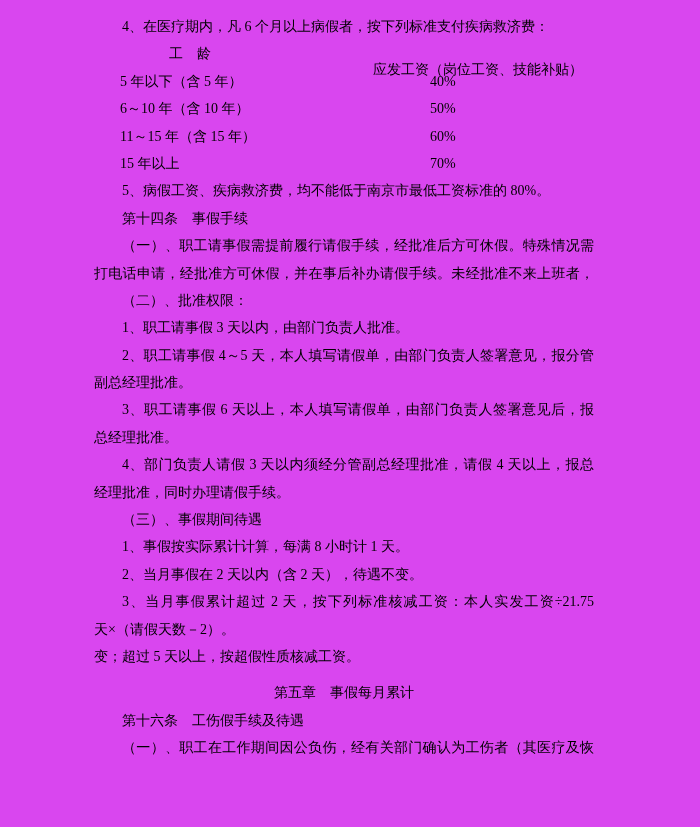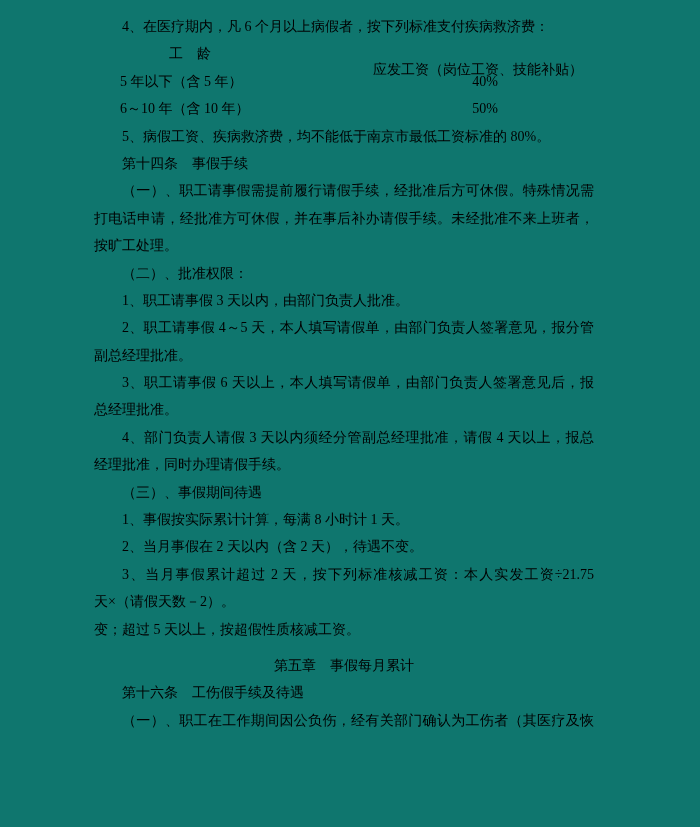--- a/index.html
+++ b/index.html
@@ -34,44 +34,51 @@
     font-weight: bold;
     text-indent: 0;
   }
   .run.bold { font-weight: normal; }
   .run.gap { margin-left: 1em; }
   
   .trow { }
   .tc-years { position: absolute; left: 26px; top: 0; }
   .tc-years.head { left: 75px; }
   .tc-wage-head { position: absolute; left: 279px; top: 16px; }
-  .tc-pct { position: absolute; left: 344px; top: 0; width: 60px; text-align: right; }
+  .tc-pct { position: absolute; left: 336px; top: 0; width: 60px; text-align: left; }
 </style>
 </head>
 <body>
 
-<div id="page" style="background: #0f766e; color: rgb(0, 0, 0);">
+<div id="page" style="background: #d946ef; color: rgb(0, 0, 0);">
     <div class="line indent"><span class="run">4、在医疗期内，凡 6 个月以上病假者，按下列标准支付疾病救济费：</span></div>
     <div class="line trow">
       <span class="tc-years head">工　龄</span>
       <span class="tc-wage-head">应发工资（岗位工资、技能补贴）</span>
     </div>
     <div class="line trow">
       <span class="tc-years">5 年以下（含 5 年）</span>
       <span class="tc-pct">40%</span>
     </div>
     <div class="line trow">
       <span class="tc-years">6～10 年（含 10 年）</span>
       <span class="tc-pct">50%</span>
     </div>
+    <div class="line trow">
+      <span class="tc-years">11～15 年（含 15 年）</span>
+      <span class="tc-pct">60%</span>
+    </div>
+    <div class="line trow">
+      <span class="tc-years">15 年以上</span>
+      <span class="tc-pct">70%</span>
+    </div>
     <div class="line indent"><span class="run">5、病假工资、疾病救济费，均不能低于南京市最低工资标准的 80%。</span></div>
     <div class="line indent"><span class="run bold">第十四条</span><span class="run gap">事假手续</span></div>
     <div class="line indent fill"><span class="run">（一）、职工请事假需提前履行请假手续，经批准后方可休假。特殊情况需</span></div>
     <div class="line fill"><span class="run">打电话申请，经批准方可休假，并在事后补办请假手续。未经批准不来上班者，</span></div>
-    <div class="line"><span class="run">按旷工处理。</span></div>
     <div class="line indent"><span class="run">（二）、批准权限：</span></div>
     <div class="line indent"><span class="run">1、职工请事假 3 天以内，由部门负责人批准。</span></div>
     <div class="line indent fill"><span class="run">2、职工请事假 4～5 天，本人填写请假单，由部门负责人签署意见，报分管</span></div>
     <div class="line"><span class="run">副总经理批准。</span></div>
     <div class="line indent fill"><span class="run">3、职工请事假 6 天以上，本人填写请假单，由部门负责人签署意见后，报</span></div>
     <div class="line"><span class="run">总经理批准。</span></div>
     <div class="line indent fill"><span class="run">4、部门负责人请假 3 天以内须经分管副总经理批准，请假 4 天以上，报总</span></div>
     <div class="line"><span class="run">经理批准，同时办理请假手续。</span></div>
     <div class="line indent"><span class="run">（三）、事假期间待遇</span></div>
     <div class="line indent"><span class="run">1、事假按实际累计计算，每满 8 小时计 1 天。</span></div>

